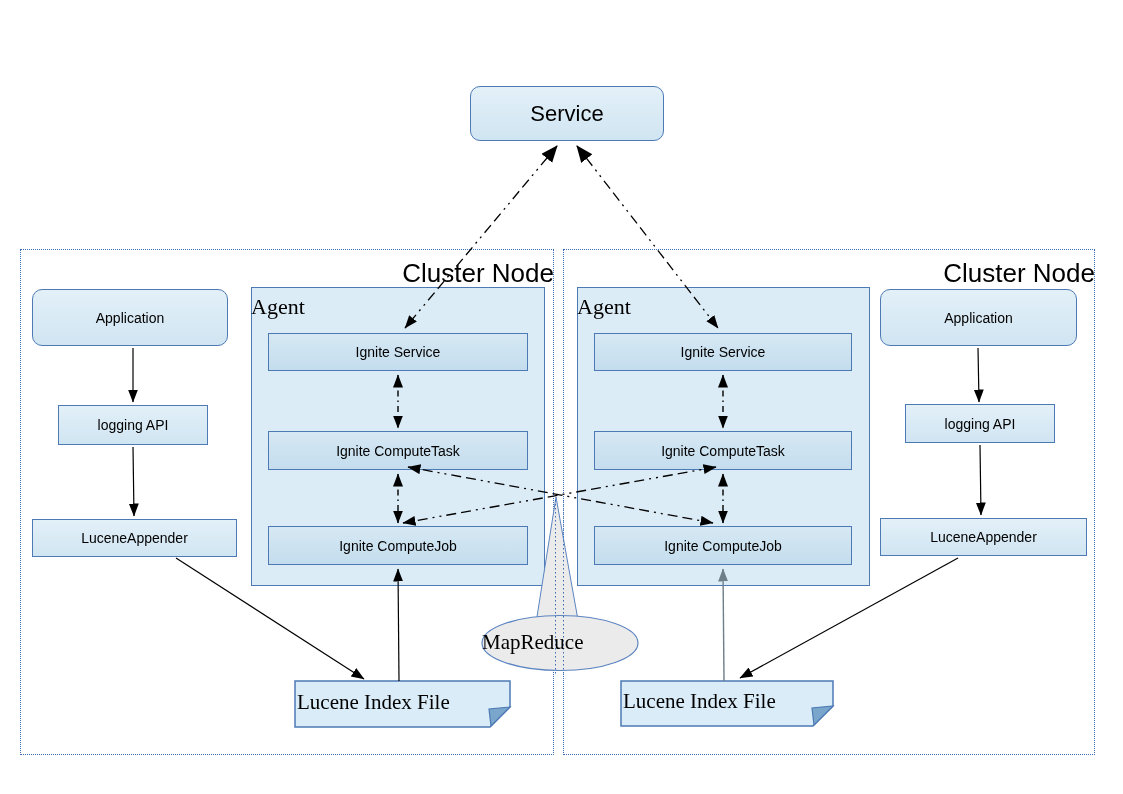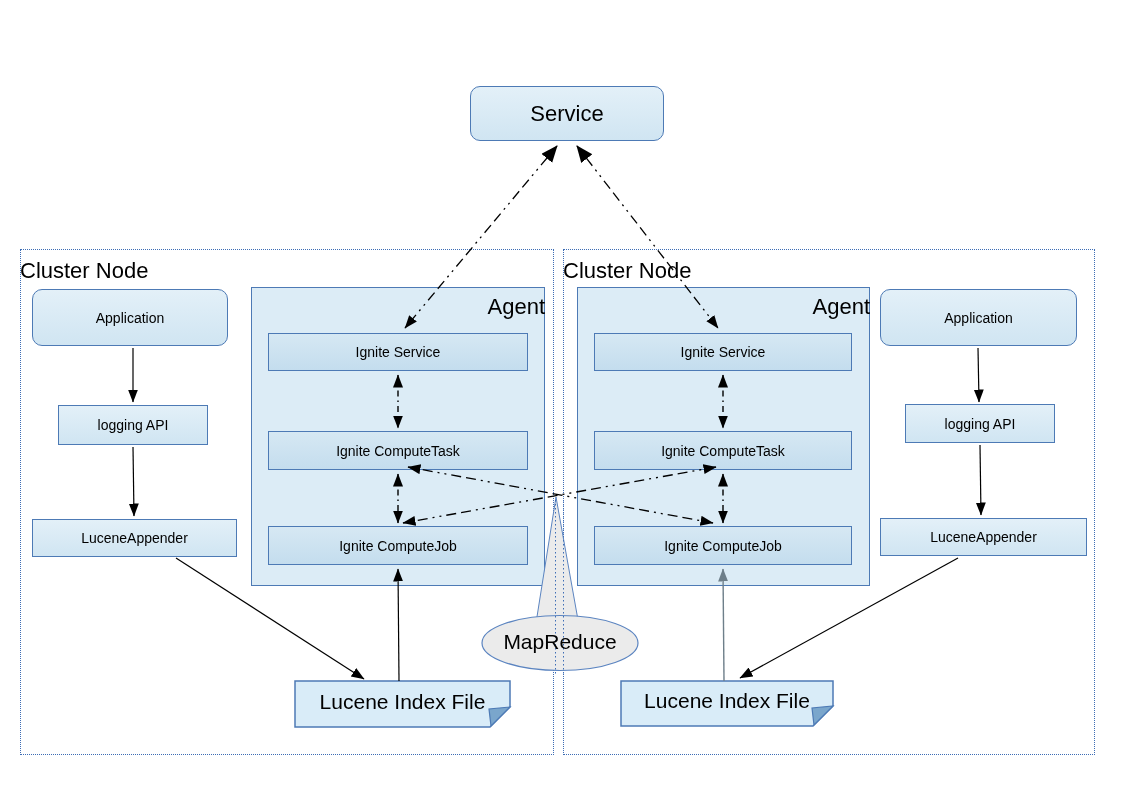--- a/index.html
+++ b/index.html
@@ -5,42 +5,42 @@
   html,body{margin:0;padding:0;background:#ffffff;}
   #canvas{
     position:relative;width:1123px;height:794px;background:#ffffff;overflow:hidden;
     font-family:"Liberation Sans","DejaVu Sans",sans-serif;color:#000;
   }
   *{box-sizing:border-box;}
   .cluster{
     position:absolute;border:1px dotted #3d6db5;background:transparent;z-index:1;
   }
   .cluster-label{
-    position:absolute;text-align:left;font-size:22px;z-index:2;
+    position:absolute;text-align:right;font-size:26px;z-index:2;
   }
   .rbox{
     position:absolute;border:1.4px solid #4d7ab5;border-radius:10px;
     background:linear-gradient(180deg,#e3f0f8 0%,#d0e5f2 100%);
     display:flex;align-items:center;justify-content:center;
     font-size:14px;z-index:2;white-space:nowrap;
   }
   .rbox.small{border-radius:0;}
   .agent{
     position:absolute;border:1.4px solid #4d7ab5;background:#dcecf6;z-index:2;
   }
   .agent-label{
-    position:absolute;text-align:right;font-size:22px;z-index:2;
+    position:absolute;text-align:left;font-size:22px;z-index:2;font-family:Liberation Serif, serif;
   }
   .inner{
     background:linear-gradient(180deg,#d6e8f3 0%,#c4ddee 100%);
     border-radius:8px;
   }
   #arrow-layer{position:absolute;left:0;top:0;z-index:3;pointer-events:none;}
   .float-label{
-    position:absolute;text-align:center;font-size:21px;z-index:4;white-space:nowrap;
+    position:absolute;font-size:21px;z-index:4;white-space:nowrap;font-family:Liberation Serif, serif;
   }
 </style>
 </head>
 <body>
 
 <div id="canvas">
 
   <div class="cluster" style="left:20px;top:249px;width:534px;height:506px;"></div>
   <div class="cluster" style="left:563px;top:249px;width:532px;height:506px;"></div>
 

